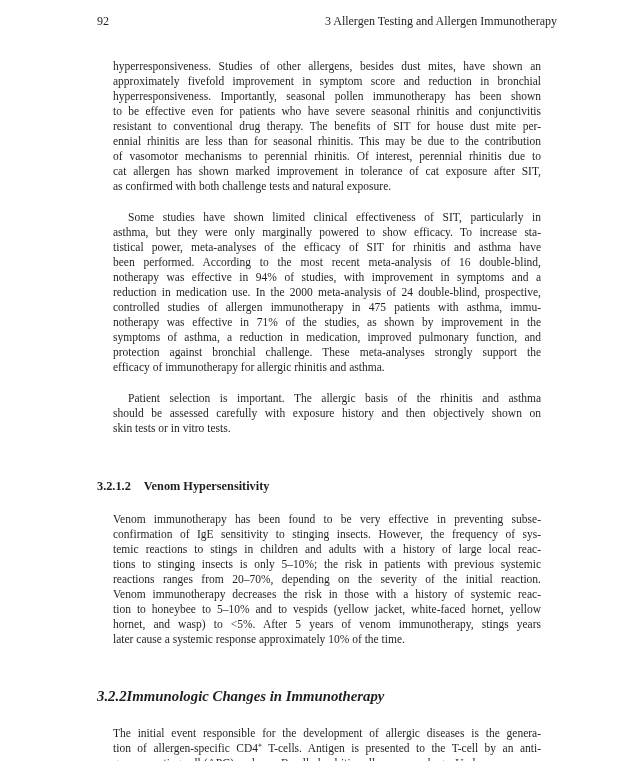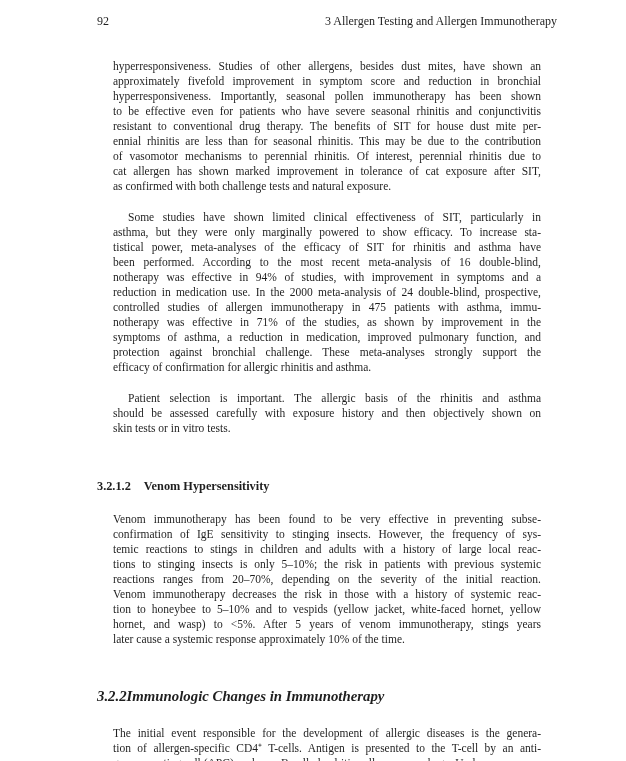--- a/index.html
+++ b/index.html
@@ -86,21 +86,21 @@
         <div class="line line-indent">Some studies have shown limited clinical effectiveness of SIT, particularly in</div>
         <div class="line">asthma, but they were only marginally powered to show efficacy. To increase sta-</div>
         <div class="line">tistical power, meta-analyses of the efficacy of SIT for rhinitis and asthma have</div>
         <div class="line">been performed. According to the most recent meta-analysis of 16 double-blind,</div>
         <div class="line">notherapy was effective in 94% of studies, with improvement in symptoms and a</div>
         <div class="line">reduction in medication use. In the 2000 meta-analysis of 24 double-blind, prospective,</div>
         <div class="line">controlled studies of allergen immunotherapy in 475 patients with asthma, immu-</div>
         <div class="line">notherapy was effective in 71% of the studies, as shown by improvement in the</div>
         <div class="line">symptoms of asthma, a reduction in medication, improved pulmonary function, and</div>
         <div class="line">protection against bronchial challenge. These meta-analyses strongly support the</div>
-        <div class="line line-last">efficacy of confirmation for allergic rhinitis and asthma.</div>
+        <div class="line line-last">efficacy of immunotherapy for allergic rhinitis and asthma.</div>
       </div>
       <div class="paragraph">
         <div class="line line-indent">Patient selection is important. The allergic basis of the rhinitis and asthma</div>
         <div class="line">should be assessed carefully with exposure history and then objectively shown on</div>
         <div class="line line-last">skin tests or in vitro tests.</div>
       </div>
       <div class="h-sub"><span class="h-num">3.2.1.2</span><span>Venom Hypersensitivity</span></div>
       <div class="paragraph">
         <div class="line">Venom immunotherapy has been found to be very effective in preventing subse-</div>
         <div class="line">confirmation of IgE sensitivity to stinging insects. However, the frequency of sys-</div>

